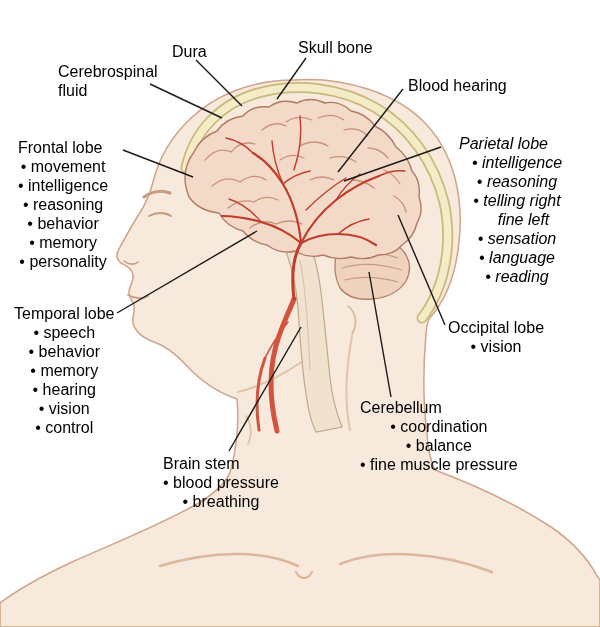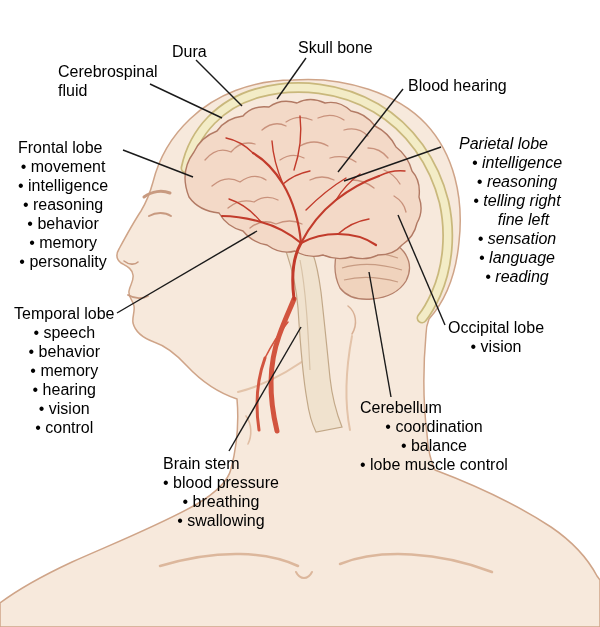--- a/index.html
+++ b/index.html
@@ -221,26 +221,25 @@
     <ul class="functions">
         <li>vision</li>
       </ul>
   </div>
 
   <div class="label" style="left:360px;top:398px">
     <div>Cerebellum</div>
     <ul class="functions">
         <li>coordination</li>
         <li>balance</li>
-        <li>lobe muscle control</li>
+        <li>fine muscle pressure</li>
       </ul>
   </div>
 
   <div class="label" style="left:163px;top:454px">
     <div>Brain stem</div>
     <ul class="functions">
         <li>blood pressure</li>
         <li>breathing</li>
-        <li>swallowing</li>
       </ul>
   </div>
 
 </div>
 
 </body></html>

